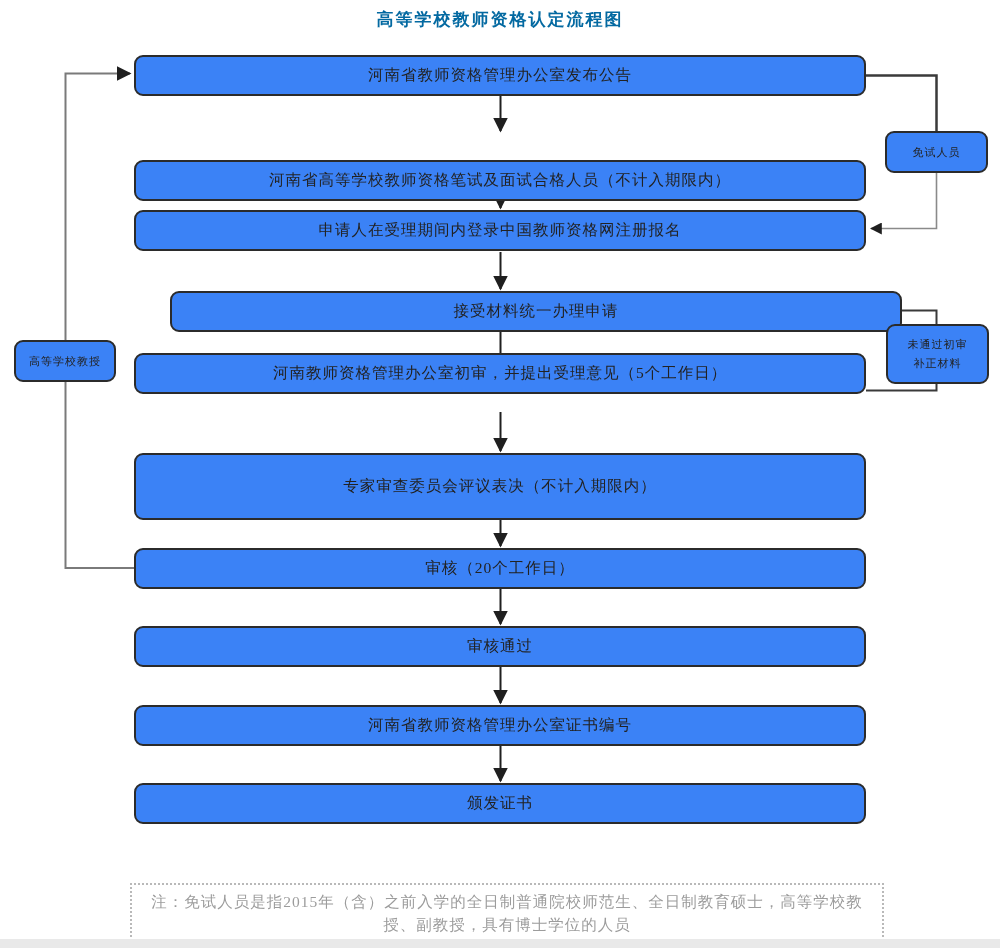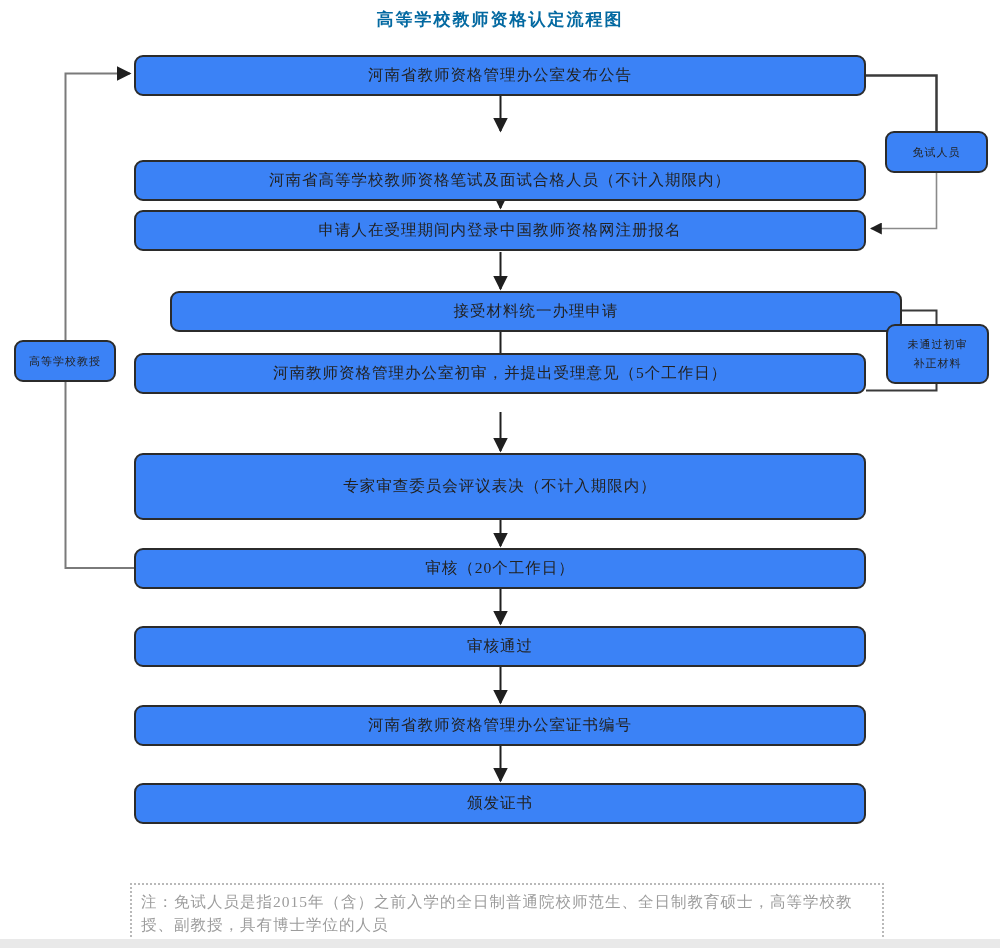--- a/index.html
+++ b/index.html
@@ -19,21 +19,21 @@
     display:flex;align-items:center;justify-content:center;text-align:center;
     font-size:15.5px;letter-spacing:1px;color:#222;
   }
   .step{left:134px;width:732px;height:41px;}
   .side{font-size:11px;}
   .side-two-lines{flex-direction:column;line-height:19px;}
   .note{
     position:absolute;left:130px;top:883px;width:754px;box-sizing:border-box;
     border:2px dotted #b9b9b9;padding:5px 9px 7px 9px;
     font-size:15.5px;line-height:23px;letter-spacing:1px;color:#9c9c9c;
-    text-align:left;
+    text-align:center;
   }
   .bottom-strip{
     position:absolute;left:0;top:939px;width:1000px;height:9px;background:#e9e9e9;
   }
 </style>
 </head>
 <body>
 
 <div class="title">高等学校教师资格认定流程图</div>
 

